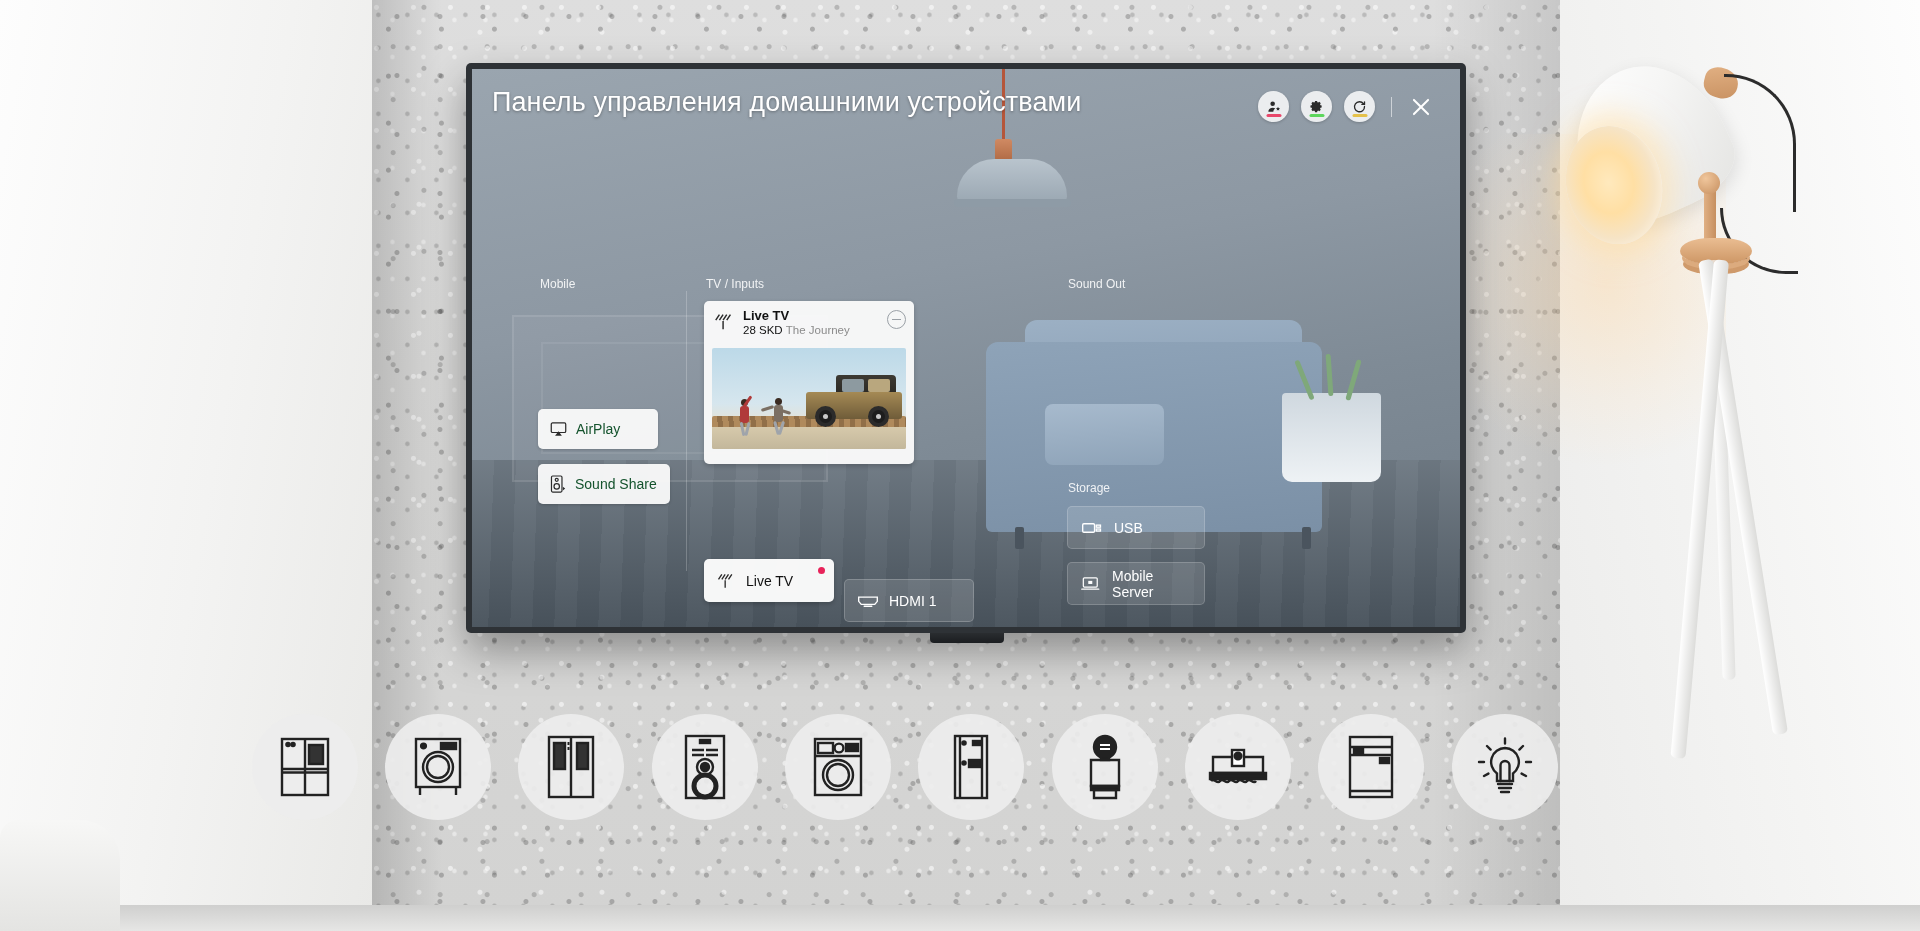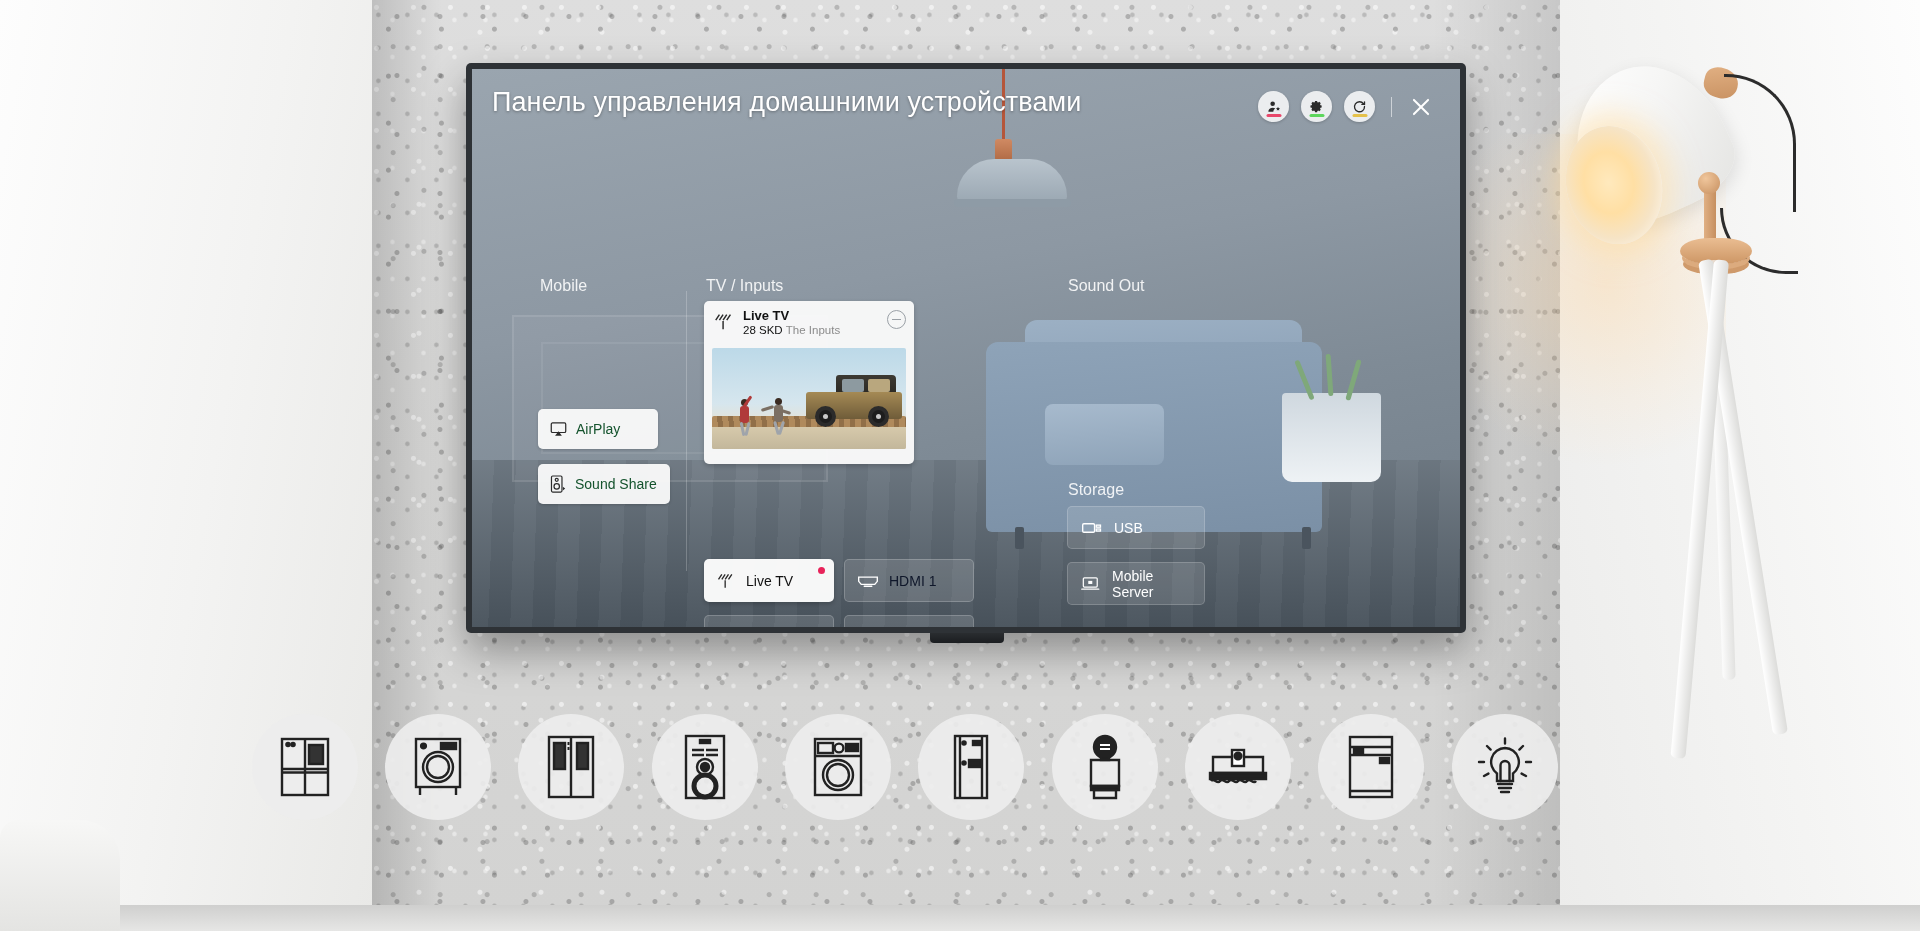--- a/index.html
+++ b/index.html
@@ -130,21 +130,21 @@
               box-shadow:0 1px 3px rgba(0,0,0,.2); }
   .circ-btn .ul { position:absolute; bottom:5px; left:50%; transform:translateX(-50%);
                   width:15px; height:3px; border-radius:2px; }
   .vdiv { width:1px; height:20px; background:rgba(255,255,255,.55); margin:0 4px; }
   .x-btn { width:26px; height:26px; position:relative; cursor:pointer; }
   .x-btn:before, .x-btn:after { content:''; position:absolute; left:2px; top:12px;
               width:22px; height:2px; background:#fff; border-radius:1px; }
   .x-btn:before { transform:rotate(45deg); }
   .x-btn:after  { transform:rotate(-45deg); }
 
-  .sec-label { position:absolute; color:rgba(255,255,255,.88); font-size:16px; }
+  .sec-label { position:absolute; color:rgba(255,255,255,.88); font-size:12px; }
 
   
   .connect-tile { position:absolute; left:66px; top:235px; width:120px; height:88px;
                   border:1px solid rgba(255,255,255,.5); border-radius:6px;
                   background:rgba(255,255,255,.10); }
   .plus { position:absolute; left:50%; top:28px; transform:translateX(-50%);
           width:20px; height:20px; }
   .plus:before,.plus:after{ content:''; position:absolute; background:#fff; border-radius:1px; }
   .plus:before{ left:9px; top:0; width:2px; height:20px; }
   .plus:after { left:0; top:9px; width:20px; height:2px; }
@@ -186,21 +186,21 @@
   .wheel i { position:absolute; left:4px; top:4px; width:5px; height:5px; background:#c9c9c9; border-radius:50%; }
   .person { position:absolute; bottom:24px; }
   .p-torso { position:absolute; width:9px; height:17px; border-radius:3px; }
   .p-head { position:absolute; width:7px; height:7px; border-radius:50%; background:#3a2b22; }
   .p-leg { position:absolute; width:3px; height:14px; background:#9fa4ab; border-radius:2px; }
   .p-arm { position:absolute; width:3px; height:13px; border-radius:2px; }
 
   .input-tile { position:absolute; height:43px; border-radius:5px; display:flex; align-items:center;
                 gap:10px; padding:0 12px; font-size:14px; }
   .input-on { background:rgba(252,252,252,.97); color:#111; box-shadow:0 2px 4px rgba(0,0,0,.2); }
-  .input-off{ background:rgba(255,255,255,.13); color:#0f172a; border:1px solid rgba(255,255,255,.2); }
+  .input-off{ background:rgba(255,255,255,.13); color:#ffffff; border:1px solid rgba(255,255,255,.2);margin-top:20px; }
   .reddot { position:absolute; right:9px; top:8px; width:7px; height:7px; border-radius:50%; background:#e8235a; }
 
   
   .sound-tile { position:absolute; left:595px; top:235px; width:123px; height:88px;
                 background:rgba(250,250,250,.95); border-radius:5px; }
   .sound-label { position:absolute; left:9px; bottom:8px; font-size:13.5px; font-weight:bold; color:#111;
                  white-space:nowrap; }
 
   
   .store-tile { position:absolute; height:43px; border-radius:5px; display:flex; align-items:center;
@@ -320,21 +320,21 @@
 
       <div class="livetv-card">
         <div class="livetv-head">
           <svg width="22" height="22" viewBox="0 0 24 24" fill="none" stroke="#2b2b2b" stroke-width="1.6">
             <path d="M3 10L7 4M7 10L11 4M11 10L15 4M15 10L19 4"></path>
             <path d="M11 11v9"></path>
           </svg>
           <div>
             <div class="lt-name">Live TV</div>
             <div class="lt-sub"><span style="color:#111">28 SKD</span>
-              <span>The Inputs</span></div>
+              <span>The Journey</span></div>
           </div>
         </div>
         <div class="minus-btn">
               <i></i>
             </div>
         <div class="thumb">
           <div class="th-sky"></div>
           <div class="th-rocks"></div>
           <div class="th-ground"></div>
           <div class="person" style="left:28px">

